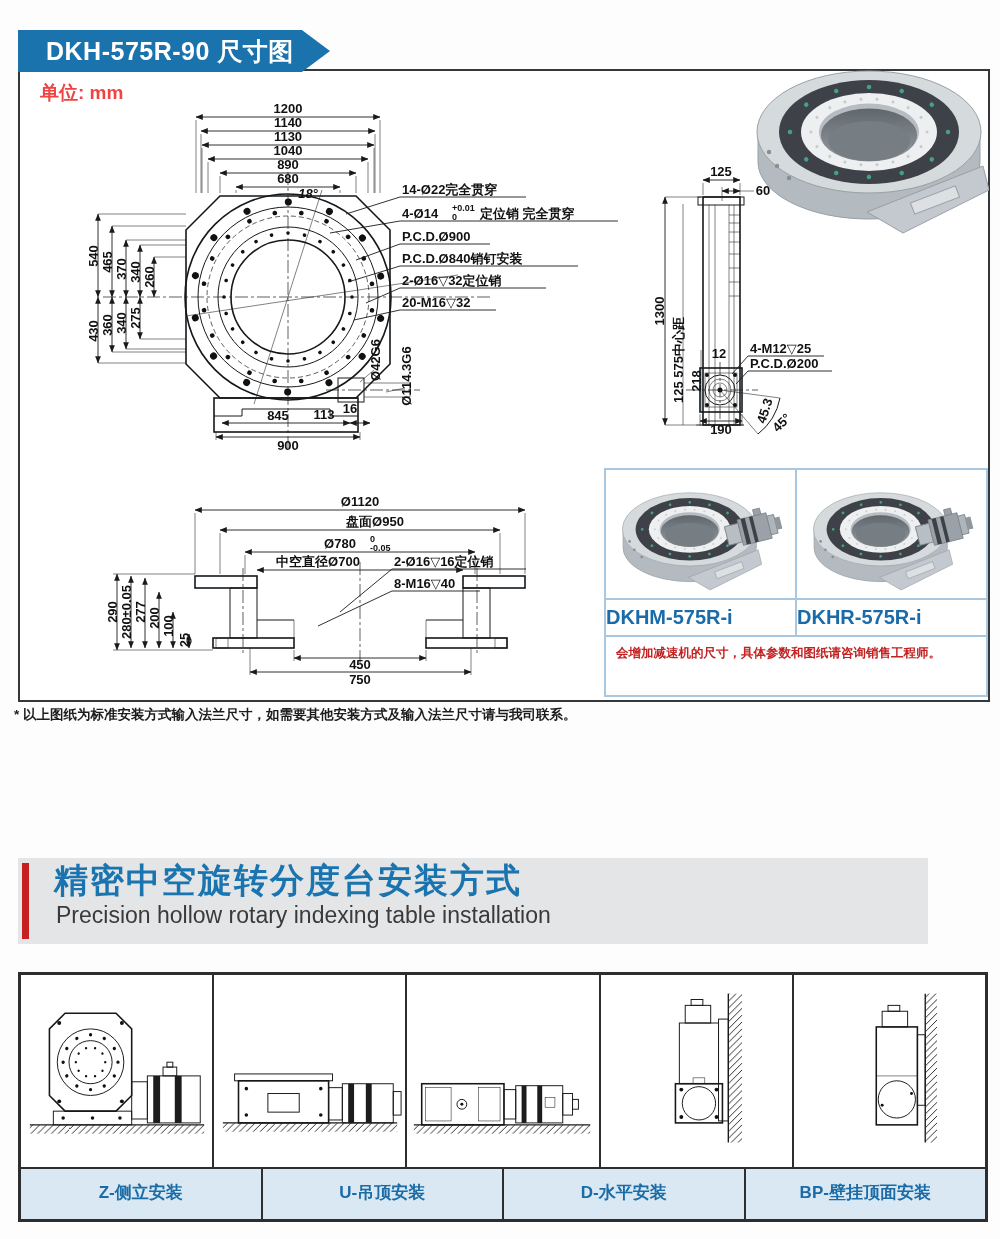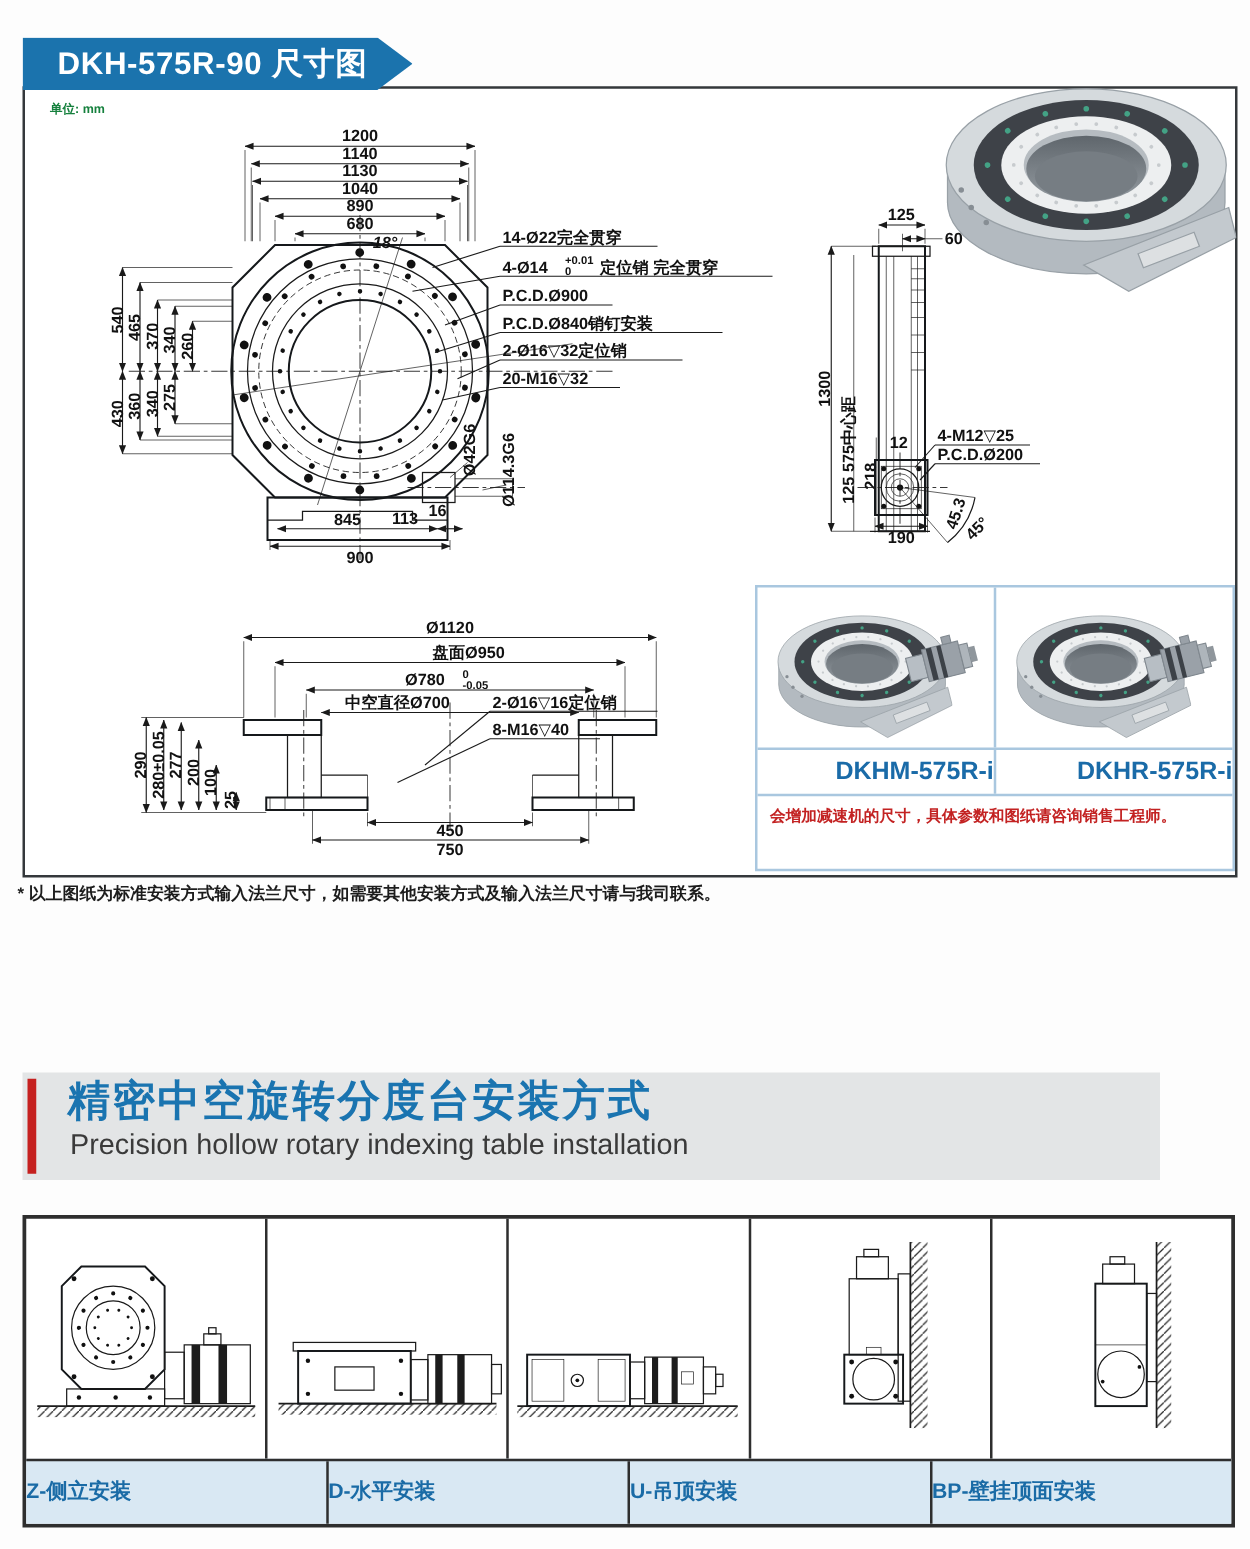--- a/index.html
+++ b/index.html
@@ -3,49 +3,49 @@
 <meta charset="utf-8">
 <style>
   html,body { margin:0; padding:0; background:#ffffff; }
   body { font-family:"Liberation Sans","DejaVu Sans",sans-serif; }
   .sheet { position:relative; width:1000px; height:1239px; background:#fdfdfd; overflow:hidden; }
 
   .ribbon { position:absolute; left:18px; top:30px; width:312px; height:42px; background:#1b73ad;
             clip-path:polygon(0 0,91% 0,100% 50%,91% 100%,0 100%);
             color:#fff; font-weight:bold; font-size:25px; line-height:42px; padding-left:28px;
             box-sizing:border-box; z-index:6; letter-spacing:0.5px; }
-  .unit { position:absolute; left:40px; top:80px; font-size:10px; font-weight:bold; color:#15803d; z-index:5; }
+  .unit { position:absolute; left:40px; top:80px; font-size:19px; font-weight:bold; color:#ef4444; z-index:5; }
   .box { position:absolute; left:18px; top:69px; width:968px; height:629px; border:2px solid #34383b; background:#fff; z-index:1; }
   #main-svg { position:absolute; left:18px; top:60px; z-index:2; }
   .product3d { position:absolute; left:748px; top:44px; z-index:4; }
 
   .variants { position:absolute; left:604px; top:468px; width:384px; height:229px; border:2px solid #a9c7df;
               background:#fff; z-index:4; box-sizing:border-box; display:flex; flex-direction:column; }
   .v-imgs { display:flex; height:128px; border-bottom:2px solid #a9c7df; }
   .v-img { flex:1; display:flex; align-items:center; justify-content:center; }
   .v-img + .v-img { border-left:2px solid #a9c7df; }
   .v-labels { display:flex; height:35px; border-bottom:2px solid #a9c7df; }
-  .v-label { flex:1; text-align:right; line-height:35px; color:#1a6ba8; font-weight:bold; font-size:20px; }
+  .v-label { flex:1; text-align:left; line-height:35px; color:#1a6ba8; font-weight:bold; font-size:20px; }
   .v-label + .v-label { border-left:2px solid #a9c7df; }
   .v-note { flex:1; padding:7px 8px 0 10px; color:#c32222; font-size:12.5px; font-weight:bold; line-height:1.55; }
 
   .footnote { position:absolute; left:14px; top:706px; font-size:13.5px; font-weight:bold; color:#1c1c1c; z-index:2; }
 
   .band { position:absolute; left:18px; top:858px; width:910px; height:86px; background:#e3e5e6; }
   .redbar { position:absolute; left:4px; top:5px; width:7px; height:76px; background:#c5201f; }
   .h-cn { position:absolute; left:36px; top:0px; font-size:34px; font-weight:bold; color:#1a74b0; letter-spacing:2px; }
   .h-en { position:absolute; left:38px; top:44px; font-size:23px; color:#3a3a3a; }
 
   .itable { position:absolute; left:18px; top:972px; width:970px; height:250px; border:3px solid #2e2e2e;
             box-sizing:border-box; display:flex; flex-direction:column; background:#fff; }
   .irow { flex:1; display:flex; }
   .icell { flex:1; border-right:2px solid #2e2e2e; display:flex; align-items:center; justify-content:center; }
   .icell:last-child { border-right:none; }
   .ilabels { height:50px; display:flex; border-top:2px solid #2e2e2e; background:#d9e8f3; }
-  .ilabel { flex:1; border-right:2px solid #2e2e2e; line-height:48px; color:#1a6ba6; font-weight:bold; font-size:17px; }
+  .ilabel { flex:1; border-right:2px solid #2e2e2e; text-align:center; line-height:48px; color:#1a6ba6; font-weight:bold; font-size:17px; }
   .ilabel:last-child { border-right:none; }
 
   svg text { font-family:"Liberation Sans","DejaVu Sans",sans-serif; }
   .d  { font-size:13px; font-weight:bold; fill:#111; text-anchor:middle; }
   .c  { font-size:13px; font-weight:bold; fill:#111; text-anchor:start; }
   .sm { font-size:9px;  font-weight:bold; fill:#111; text-anchor:start; }
   .tk { stroke:#15181b; stroke-width:1.6; fill:none; }
   .md { stroke:#1a1a1a; stroke-width:1;   fill:none; }
   .tn { stroke:#1a1a1a; stroke-width:0.55; fill:none; }
   .dm { stroke:#1a1a1a; stroke-width:0.9; fill:none; marker-start:url(#arr); marker-end:url(#arr); }
@@ -500,19 +500,19 @@
           <line class="tn" x1="84" y1="100" x2="126" y2="100"></line>
           <circle class="md" cx="105" cy="124" r="19"></circle>
           <circle cx="120" cy="118" r="1.5" fill="#111"></circle>
             <circle cx="90" cy="130" r="1.5" fill="#111"></circle>
         </svg>
       </div>
     </div>
 
     <div class="ilabels">
       <div class="ilabel">Z-侧立安装</div>
+      <div class="ilabel">U-吊顶安装</div>
       <div class="ilabel">D-水平安装</div>
-      <div class="ilabel">U-吊顶安装</div>
       <div class="ilabel">BP-壁挂顶面安装</div>
     </div>
   </div>
 
 </div>
 
 </body></html>

